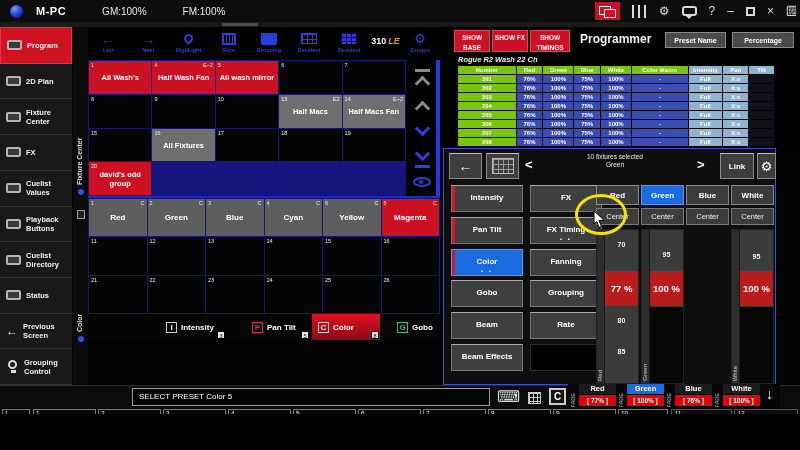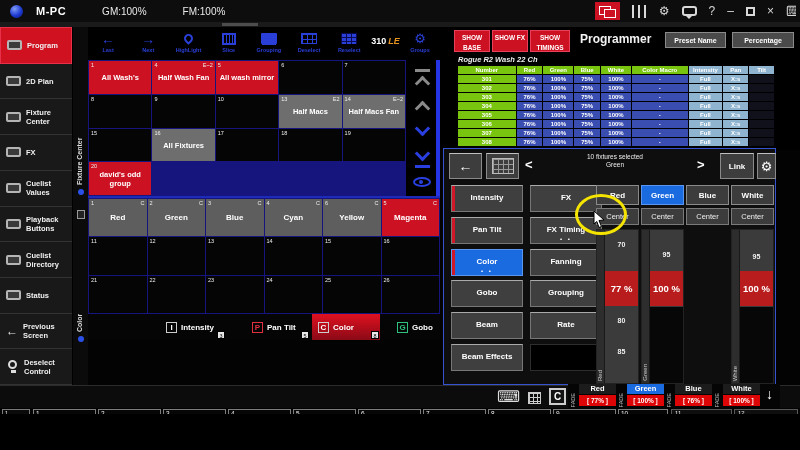--- a/index.html
+++ b/index.html
@@ -230,21 +230,21 @@
       <div class="side-item">
         <div class="mon-ic"></div>
         <div class="side-lbl">Status</div>
       </div>
       <div class="side-item">
         <span class="side-arrow">←</span>
         <div class="side-lbl">Previous Screen</div>
       </div>
       <div class="side-item">
         <div class="bulb-ic"></div>
-        <div class="side-lbl">Deselect Control</div>
+        <div class="side-lbl">Grouping Control</div>
       </div>
     </div>
 
   <div class="vstrip">
     <div class="vtab" style="top:106px;height:52px;">Fixture Center</div>
     <div class="vdot" style="top:162px;"></div>
     <div class="vpage" style="top:183px;"></div>
     <div class="vtab" style="top:271px;height:34px;">Color</div>
     <div class="vdot" style="top:309px;"></div>
   </div>
@@ -697,20 +697,21 @@
       </div>
       <div class="fbcol" style="left: 146px;">
         <span class="fbfade">FADE</span>
         <div class="fbname">White</div>
         <div class="fbval">[ 100% ]</div>
       </div>
     </div>
   <div class="dnarrow">↓</div>
 
   <div class="cmdbar">
+    <div class="cmdinput">SELECT PRESET Color 5</div>
     <div class="kbic">⌨</div>
     <div class="kpic"></div>
     <div class="cbtn">C</div>
   </div>
 
   <div class="banks">
     <div class="bankside">
       <span class="bsn">1</span>
       <span class="bslbl">Bank 1</span>
     </div>

